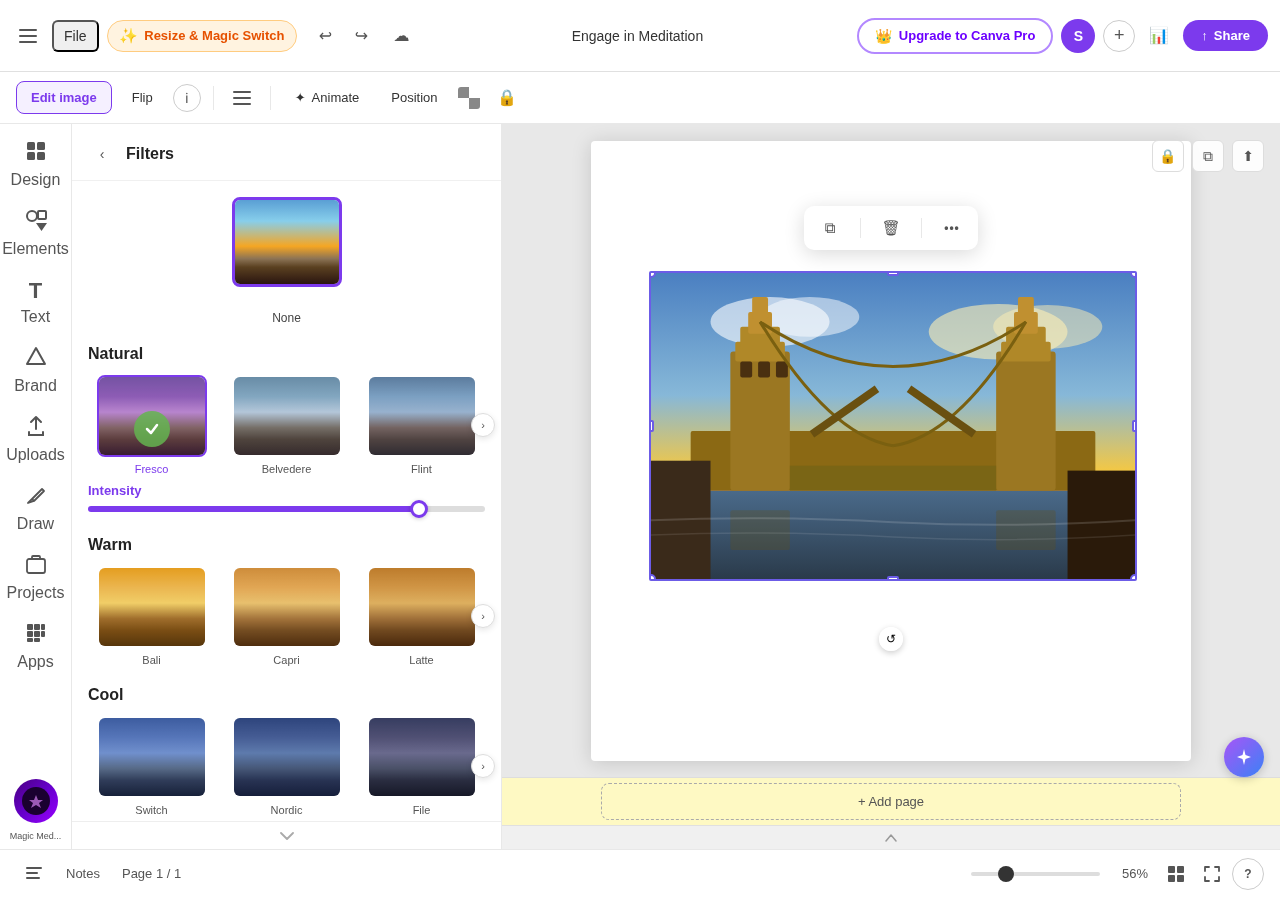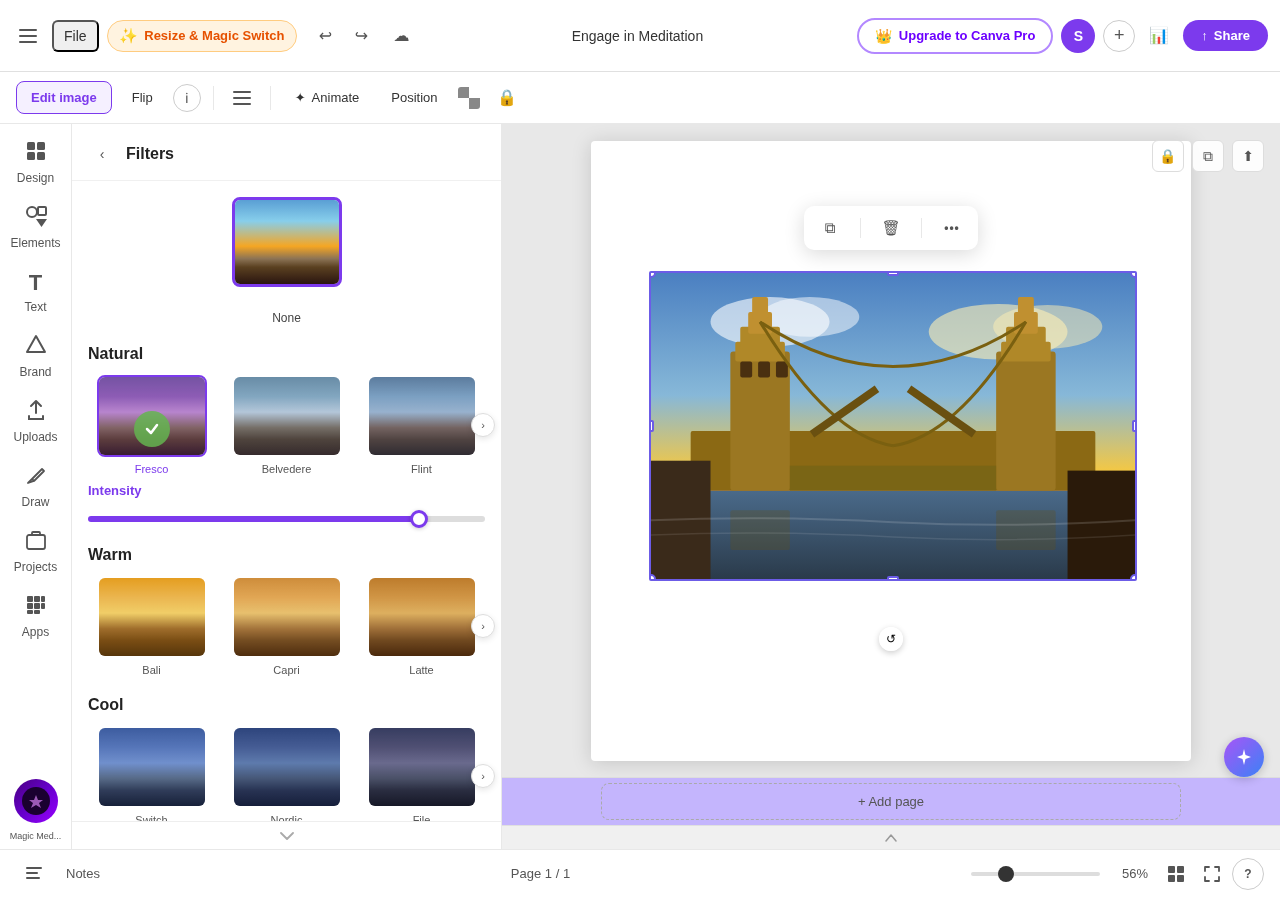--- a/index.html
+++ b/index.html
@@ -35,21 +35,21 @@
     .topbar-chart { width: 32px; height: 32px; border: none; background: transparent; cursor: pointer; border-radius: 6px; display: flex; align-items: center; justify-content: center; font-size: 16px; color: #555; }
     .btn-share { display: flex; align-items: center; gap: 6px; padding: 8px 18px; background: #7c3aed; border: none; border-radius: 20px; cursor: pointer; font-size: 13px; font-weight: 600; color: #fff; }
 
     
     .main-layout { display: flex; flex: 1; overflow: hidden; }
 
     
     .left-sidebar { width: 72px; background: #fff; border-right: 1px solid #e8e8e8; display: flex; flex-direction: column; align-items: center; padding: 8px 0; gap: 4px; flex-shrink: 0; }
     .sidebar-item { display: flex; flex-direction: column; align-items: center; gap: 4px; padding: 8px 6px; border-radius: 8px; cursor: pointer; width: 60px; }
     .sidebar-item .icon { font-size: 20px; color: #555; }
-    .sidebar-item .label { font-size: 12px; color: #555; text-align: center; font-weight: 500; }
+    .sidebar-item .label { font-size: 16px; color: #555; text-align: center; font-weight: 500; }
     .sidebar-bottom { margin-top: auto; display: flex; flex-direction: column; align-items: center; gap: 8px; }
     .magic-circle { width: 44px; height: 44px; border-radius: 50%; background: linear-gradient(135deg, #4a0080, #6600cc, #9900ff); display: flex; align-items: center; justify-content: center; cursor: pointer; }
     .magic-circle .inner { width: 28px; height: 28px; border-radius: 50%; background: #1a0030; display: flex; align-items: center; justify-content: center; }
     .magic-label { font-size: 9px; color: #555; text-align: center; }
 
     
     .filter-panel { width: 430px; background: #fff; border-right: 1px solid #e8e8e8; display: flex; flex-direction: column; flex-shrink: 0; overflow: hidden; }
     .filter-header { display: flex; align-items: center; gap: 10px; padding: 16px 16px 12px; border-bottom: 1px solid #f0f0f0; }
     .filter-back { width: 28px; height: 28px; border: none; background: transparent; cursor: pointer; border-radius: 6px; display: flex; align-items: center; justify-content: center; font-size: 14px; color: #555; }
     .filter-title { font-size: 16px; font-weight: 600; color: #222; }
@@ -84,27 +84,27 @@
     .sel-handle.bl { bottom: -5px; left: -5px; }
     .sel-handle.bm { bottom: -5px; left: 50%; transform: translateX(-50%); border-radius: 2px; width: 12px; height: 8px; }
     .sel-handle.br { bottom: -5px; right: -5px; }
     .rotate-handle-bottom { position: absolute; bottom: -50px; left: 50%; transform: translateX(-50%); width: 24px; height: 24px; background: rgba(255,255,255,0.95); border-radius: 50%; display: flex; align-items: center; justify-content: center; box-shadow: 0 2px 6px rgba(0,0,0,0.2); cursor: pointer; font-size: 12px; }
     
     .image-context-menu { position: absolute; top: 82px; left: 50%; transform: translateX(-50%); background: #fff; border-radius: 10px; box-shadow: 0 4px 20px rgba(0,0,0,0.15); display: flex; align-items: center; padding: 8px 12px; gap: 16px; z-index: 10; }
     .ctx-btn { width: 28px; height: 28px; display: flex; align-items: center; justify-content: center; cursor: pointer; border-radius: 6px; font-size: 15px; color: #555; background: transparent; border: none; }
     .ctx-divider { width: 1px; height: 20px; background: #e8e8e8; }
 
     
-    .add-page-bar { height: 48px; display: flex; align-items: center; justify-content: center; background: #c4b5fd; border-top: 1px solid #ddd; flex-shrink: 0; }
+    .add-page-bar { height: 48px; display: flex; align-items: center; justify-content: center; background: #fef9c3; border-top: 1px solid #ddd; flex-shrink: 0; }
     .btn-add-page { width: 580px; padding: 10px; border: 1.5px dashed #aaa; border-radius: 8px; background: transparent; cursor: pointer; font-size: 13px; color: #555; display: flex; align-items: center; justify-content: center; gap: 6px; }
 
     
     .bottom-bar { height: 48px; background: #fff; border-top: 1px solid #e8e8e8; display: flex; align-items: center; padding: 0 16px; gap: 12px; flex-shrink: 0; }
     .btn-notes { display: flex; align-items: center; gap: 24px; border: none; background: transparent; cursor: pointer; font-size: 13px; color: #555; padding: 6px 10px; border-radius: 6px; }
-    .page-info { flex: 1; text-align: center; font-size: 13px; color: #555; }
+    .page-info { flex: 1; text-align: left; font-size: 13px; color: #555; }
     .zoom-area { display: flex; align-items: center; gap: 8px; }
     .zoom-slider { width: 100%; -webkit-appearance: none; height: 4px; background: #ddd; border-radius: 2px; outline: none; cursor: pointer; }
     .zoom-slider::-webkit-slider-thumb { -webkit-appearance: none; width: 16px; height: 16px; border-radius: 50%; background: #333; cursor: pointer; }
     .zoom-value { font-size: 13px; color: #555; min-width: 40px; text-align: right; }
     .bottom-right-btns { display: flex; gap: 4px; }
     .bottom-btn { width: 32px; height: 32px; border: none; background: transparent; cursor: pointer; border-radius: 6px; display: flex; align-items: center; justify-content: center; font-size: 14px; color: #555; }
 
     
     .filter-scroll { flex: 1; overflow-y: auto; padding: 16px; }
     .filter-scroll::-webkit-scrollbar { width: 6px; }
@@ -169,21 +169,21 @@
     .bridge-warm3::after { content: ''; position: absolute; inset: 0; background: rgba(180,110,30,0.2); }
     .bridge-cool1::after { content: ''; position: absolute; inset: 0; background: rgba(50,80,160,0.2); }
     .bridge-cool2::after { content: ''; position: absolute; inset: 0; background: rgba(40,60,140,0.25); }
     .bridge-cool3::after { content: ''; position: absolute; inset: 0; background: rgba(50,50,100,0.2); }
 
     
     .carousel-arrow { position: absolute; right: -10px; top: 50%; transform: translateY(-50%); width: 24px; height: 24px; background: #fff; border: 1px solid #ddd; border-radius: 50%; display: flex; align-items: center; justify-content: center; cursor: pointer; font-size: 11px; color: #555; box-shadow: 0 2px 6px rgba(0,0,0,0.1); z-index: 5; }
 
     
     .intensity-section { margin: 8px 0 20px; }
-    .intensity-label { font-size: 13px; color: #7c3aed; font-weight: 600; margin-bottom: 10px; }
+    .intensity-label { font-size: 13px; color: #7c3aed; font-weight: 600; }
     .intensity-slider { width: 100%; -webkit-appearance: none; height: 6px; border-radius: 3px; outline: none; cursor: pointer; background: linear-gradient(to right, #7c3aed 0%, #7c3aed 85%, #ddd 85%, #ddd 100%); }
     .intensity-slider::-webkit-slider-thumb { -webkit-appearance: none; width: 18px; height: 18px; border-radius: 50%; background: #fff; border: 3px solid #7c3aed; cursor: pointer; box-shadow: 0 1px 4px rgba(0,0,0,0.2); }
 
     
     .checkerboard { width: 22px; height: 22px; display: grid; grid-template-columns: 1fr 1fr; grid-template-rows: 1fr 1fr; border-radius: 3px; overflow: hidden; }
     .cb-cell { width: 100%; height: 100%; }
 
     
     .show-hide-bar { height: 24px; background: #f0f0f0; display: flex; align-items: center; justify-content: center; border-top: 1px solid #e0e0e0; }
     .show-hide-btn { border: none; background: transparent; cursor: pointer; font-size: 10px; color: #888; display: flex; align-items: center; gap: 4px; }

